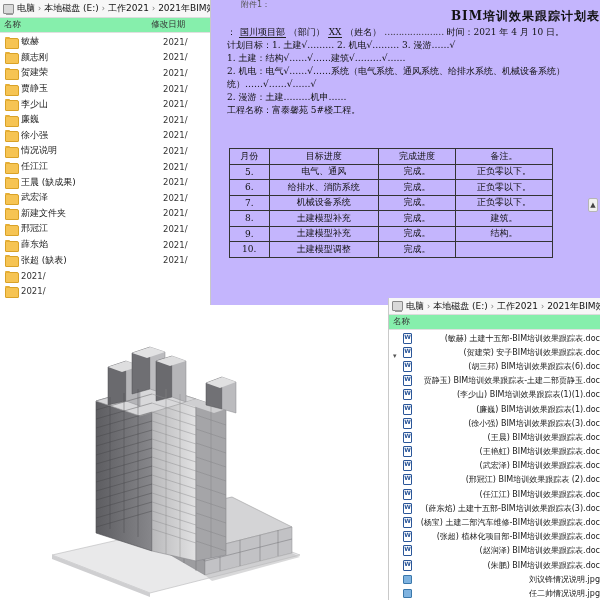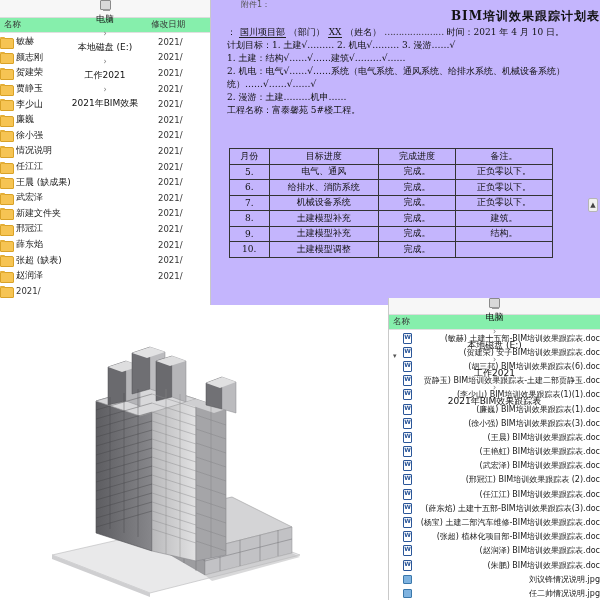--- a/index.html
+++ b/index.html
@@ -16,42 +16,42 @@
 
   
   .explorer-top {
     position:absolute; left:0; top:0; width:211px; height:305px;
     background:#ffffff; border-right:1px solid #c9c9c9;
     overflow:hidden;
   }
   .breadcrumb-bar {
     height:18px; display:flex; align-items:center; gap:3px;
     padding:0 3px; background:#f7f7f7; border-bottom:1px solid #dcdcdc;
-    white-space:nowrap; font-size:9px;flex-direction:column;
+    white-space:nowrap; font-size:9px;
   }
   .crumb { color:#111; }
   .crumb-sep { color:#777; font-size:8px; }
   .pc-icon {
     width:11px; height:10px; flex:none; position:relative;
     background:#d9d9d9; border:1px solid #8a8a8a; border-radius:1px;
   }
   .pc-icon::after{
     content:""; position:absolute; left:2px; bottom:-2px; width:7px; height:2px;
     background:#9a9a9a;
   }
   .col-head {
     height:15px; display:flex; align-items:center; padding-left:4px;
     border-bottom:1px solid #e0e0e0; font-size:8.5px; color:#333;
     background:#86efac;
   }
   .col-head .c1 { width:150px; }
   .col-head .c2 { width:60px; }
   .file-list { padding-top:1px; }
   .frow {
-    display:flex; align-items:center; height:15.6px; 
+    display:flex; align-items:center; height:15.6px; padding-left:5px;
     font-size:9px; white-space:nowrap;
   }
   .folder-ic {
     width:12px; height:10px; flex:none; margin-right:4px; position:relative;
   }
   .folder-ic::before{
     content:""; position:absolute; left:0; top:1px; width:12px; height:9px;
     background:#f6c453; border:1px solid #d9a227; border-radius:1px 2px 1px 1px;
   }
   .folder-ic::after{
@@ -225,21 +225,20 @@
         <span class="fname">薛东焰</span>
         <span class="fdate">2021/</span>
       </div>
       <div class="frow">
         <span class="folder-ic"></span>
         <span class="fname">张超 (缺表)</span>
         <span class="fdate">2021/</span>
       </div>
       <div class="frow">
         <span class="folder-ic"></span>
-        <span class="fname">赵润泽</span>
         <span class="fdate">2021/</span>
       </div>
       <div class="frow">
         <span class="folder-ic"></span>
         <span class="fdate">2021/</span>
       </div>
     </div>
 </div>
 
 <div class="doc-pane">

